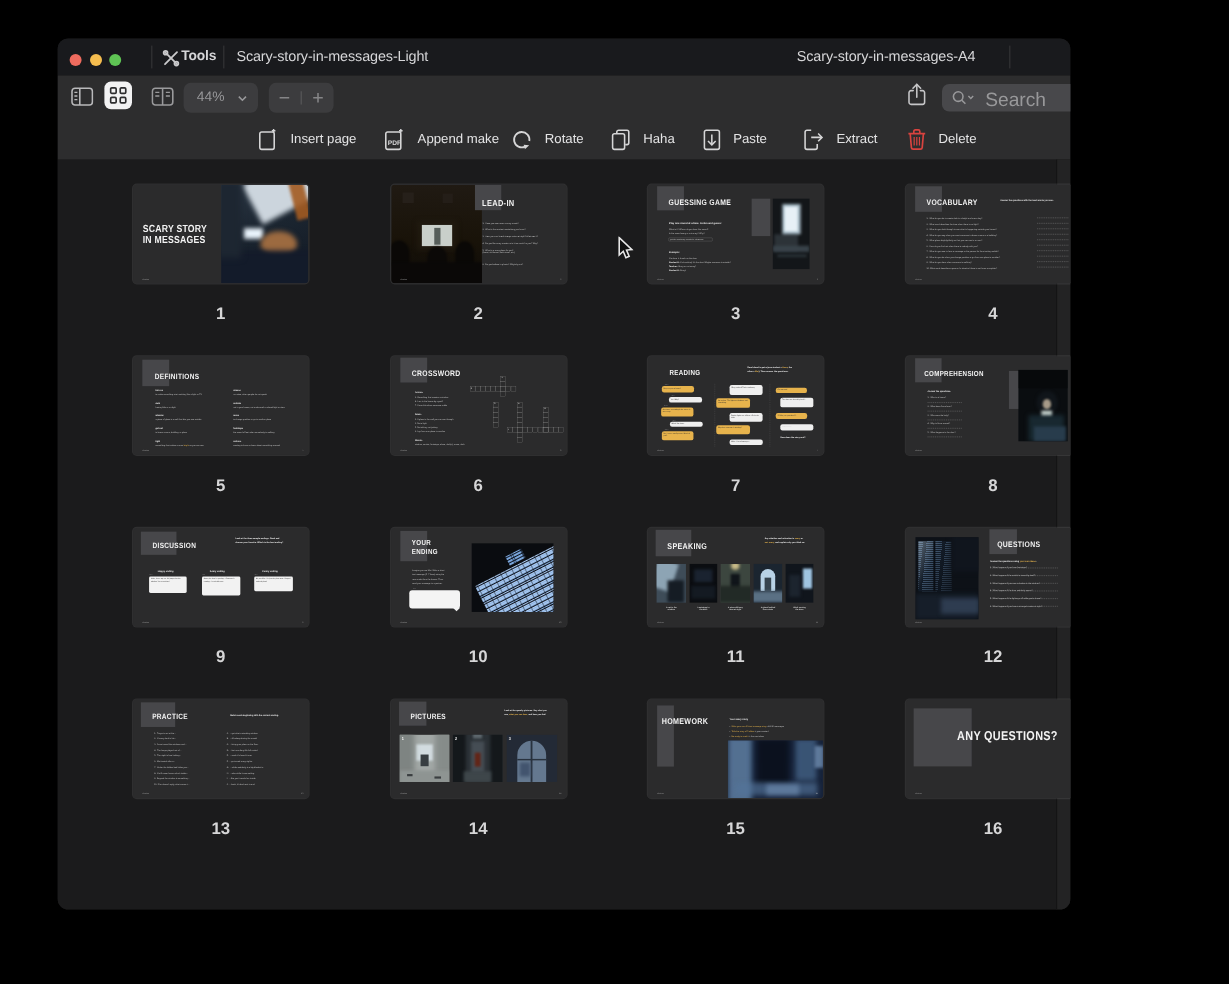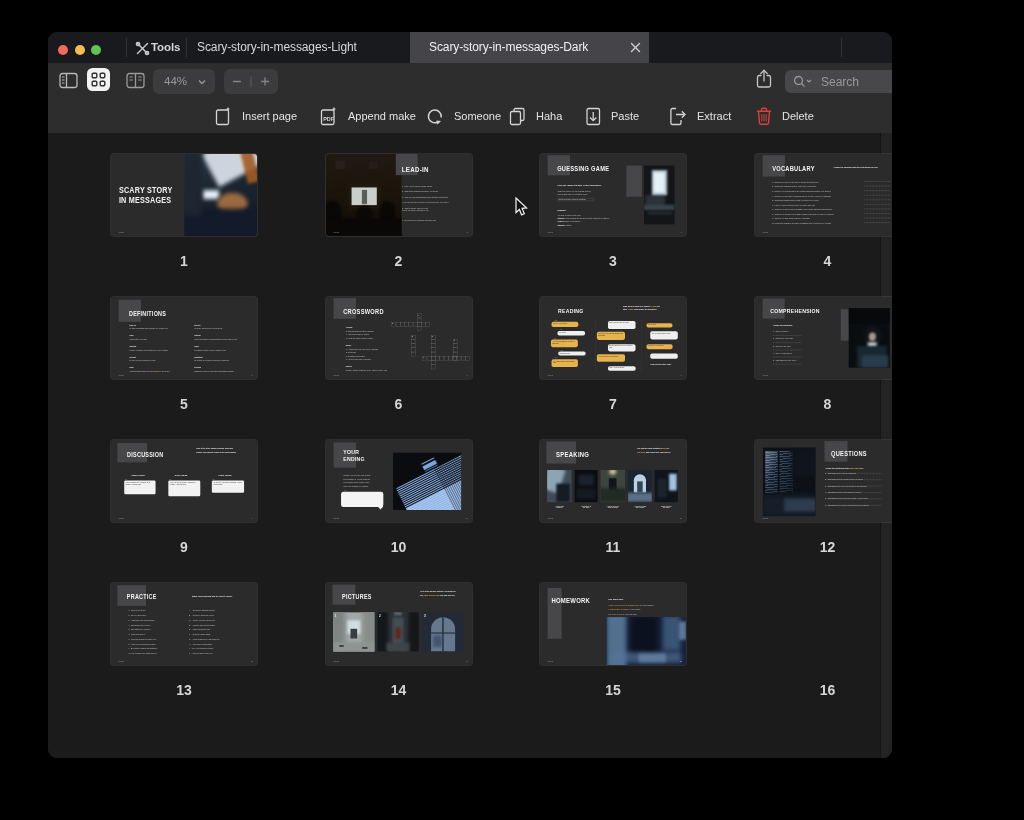--- a/index.html
+++ b/index.html
@@ -64,29 +64,21 @@
       <g stroke="#c9c9cb" stroke-width="1.5" fill="none" stroke-linecap="round">
         <path d="M2.5 2.5 L12.5 12.5"></path>
         <path d="M12.5 2.5 L2.5 12.5"></path>
         <circle cx="3" cy="3" r="1.6"></circle>
         <circle cx="12" cy="12" r="1.6"></circle>
       </g>
     </svg>
     <div class="tabtxt" style="left:103px; font-weight:bold; font-size:11.5px;">Tools</div>
     <div class="sep" style="left:138px;"></div>
     <div class="tabtxt" style="left:149px;">Scary-story-in-messages-Light</div>
-    <div id="tab2">
-      <div class="tabtxt" style="left:19px; color:#f0f0f0;">Scary-story-in-messages-Dark</div>
-      <svg style="position:absolute;right:8px;top:10px;" width="11" height="11" viewBox="0 0 11 11">
-        <g stroke="#cfcfd1" stroke-width="1.4" stroke-linecap="round">
-          <path d="M1.5 1.5 L9.5 9.5"></path>
-            <path d="M9.5 1.5 L1.5 9.5"></path>
-        </g>
-      </svg>
-    </div>
+    <div class="tabtxt" style="left:616px;">Scary-story-in-messages-A4</div>
     <div class="sep" style="left:793px;"></div>
     <svg style="position:absolute;left:845px;top:9px;" width="13" height="13" viewBox="0 0 13 13">
       <g stroke="#cfcfd1" stroke-width="1.4" stroke-linecap="round">
         <path d="M6.5 1 L6.5 12"></path>
           <path d="M1 6.5 L12 6.5"></path>
       </g>
     </svg>
   </div>
   <div id="toolbar">
 
@@ -130,21 +122,21 @@
         <path d="M8 1.5 V12"></path>
         <path d="M4.8 4.5 L8 1.3 L11.2 4.5"></path>
       </g>
     </svg>
     <div class="pill" style="left:737px; top:7px; width:186px; height:23px; background:#48484b;">
       <svg style="position:absolute;left:8px;top:5px;" width="20" height="13" viewBox="0 0 20 13">
         <circle cx="5.5" cy="5.5" r="4" fill="none" stroke="#98989a" stroke-width="1.3"></circle>
         <path d="M8.5 8.5 L11.5 11.5" stroke="#98989a" stroke-width="1.3"></path>
         <path d="M14 5 L16 7 L18 5" stroke="#98989a" stroke-width="1.2" fill="none"></path>
       </svg>
-      <span style="position:absolute;left:36px;top:4.5px;font-size:12px;color:#98989a;">Search</span>
+      <span style="position:absolute;left:36px;top:4.5px;font-size:16px;color:#98989a;">Search</span>
     </div>
 
     <div class="act" style="left:167px;">
       <svg width="17" height="19" viewBox="0 0 17 19">
         <rect x="1.5" y="3" width="12" height="14.5" rx="1.5" fill="none" stroke="#d5d5d6" stroke-width="1.3"></rect>
         <path d="M13 3.5 v-3 M11.5 2 h3" stroke="#d5d5d6" stroke-width="1.2"></path>
       </svg>
       <span>Insert page</span>
     </div>
     <div class="act" style="left:272px;">
@@ -153,21 +145,21 @@
         <path d="M14 3.5 v-3 M12.5 2 h3" stroke="#d5d5d6" stroke-width="1.2"></path>
         <text x="3.2" y="13.5" font-size="5.5" font-weight="bold" fill="#d5d5d6" font-family="Liberation Sans">PDF</text>
       </svg>
       <span>Append make</span>
     </div>
     <div class="act" style="left:378px;">
       <svg width="18" height="18" viewBox="0 0 18 18">
         <path d="M11.5 15.2 A6.4 6.4 0 1 1 15.1 10.5" fill="none" stroke="#d5d5d6" stroke-width="1.5"></path>
         <path d="M10.4 13.6 L15.0 14.0 L11.4 17.4 Z" fill="#d5d5d6"></path>
       </svg>
-      <span>Someone</span>
+      <span>Rotate</span>
     </div>
     <div class="act" style="left:461px;">
       <svg width="17" height="19" viewBox="0 0 17 19">
         <rect x="1.5" y="4.5" width="10" height="13" rx="1.5" fill="none" stroke="#d5d5d6" stroke-width="1.3"></rect>
         <path d="M5 4.5 V3 A1.5 1.5 0 0 1 6.5 1.5 H13.5 A1.5 1.5 0 0 1 15 3 V12 A1.5 1.5 0 0 1 13.5 13.5 H12" fill="none" stroke="#d5d5d6" stroke-width="1.3"></path>
       </svg>
       <span>Haha</span>
     </div>
     <div class="act" style="left:536px;">
       <svg width="17" height="19" viewBox="0 0 17 19">
@@ -652,20 +644,27 @@
         <div class="g" style="left:160px;top:-10px;width:175px;height:250px;background:#0a101c;filter:blur(16px);opacity:0.9;"></div>
         <div class="g" style="left:370px;top:-10px;width:115px;height:230px;background:#3e5a7c;filter:blur(14px);opacity:0.9;"></div>
         <div class="g" style="left:475px;top:30px;width:50px;height:120px;background:#6e8cb0;filter:blur(10px);opacity:0.8;"></div>
         <div class="g" style="left:40px;top:230px;width:450px;height:70px;background:#54749a;filter:blur(14px);opacity:0.65;"></div>
         <div class="g" style="left:210px;top:240px;width:180px;height:60px;background:#7e9cc0;filter:blur(12px);opacity:0.5;"></div>
       </div>
       <div class="foot">ellenkas</div>
           <div class="pgn" style="color:#d8d8d8;">15</div>
     </div>
       </div>
+    <div class="thumb" style="left:706.5px;top:449.5px;">
+        <div class="slide" id="s16">
+      <div class="blk" style="left:42px;top:48px;width:318px;height:318px;"></div>
+      <div class="ttl" style="left:280px;top:158px;font-size:70px;">ANY QUESTIONS?</div>
+      <div class="foot">ellenkas</div>
+    </div>
+      </div>
     <div class="num" style="left:63px;top:548.5px;">13</div>
     <div class="num" style="left:277.5px;top:548.5px;">14</div>
     <div class="num" style="left:492px;top:548.5px;">15</div>
     <div class="num" style="left:706.5px;top:548.5px;">16</div>
   </div>
   <svg id="cursor" style="position:absolute;left:466px;top:165px;z-index:50;" width="14" height="20" viewBox="0 0 14 20">
     <path d="M2 1 L2 15.5 L5.4 12.4 L7.6 17.8 L10.3 16.6 L8.1 11.4 L12.6 11 Z" fill="#111" stroke="#e8e8e8" stroke-width="1.3"></path>
   </svg>
 </div>
 

